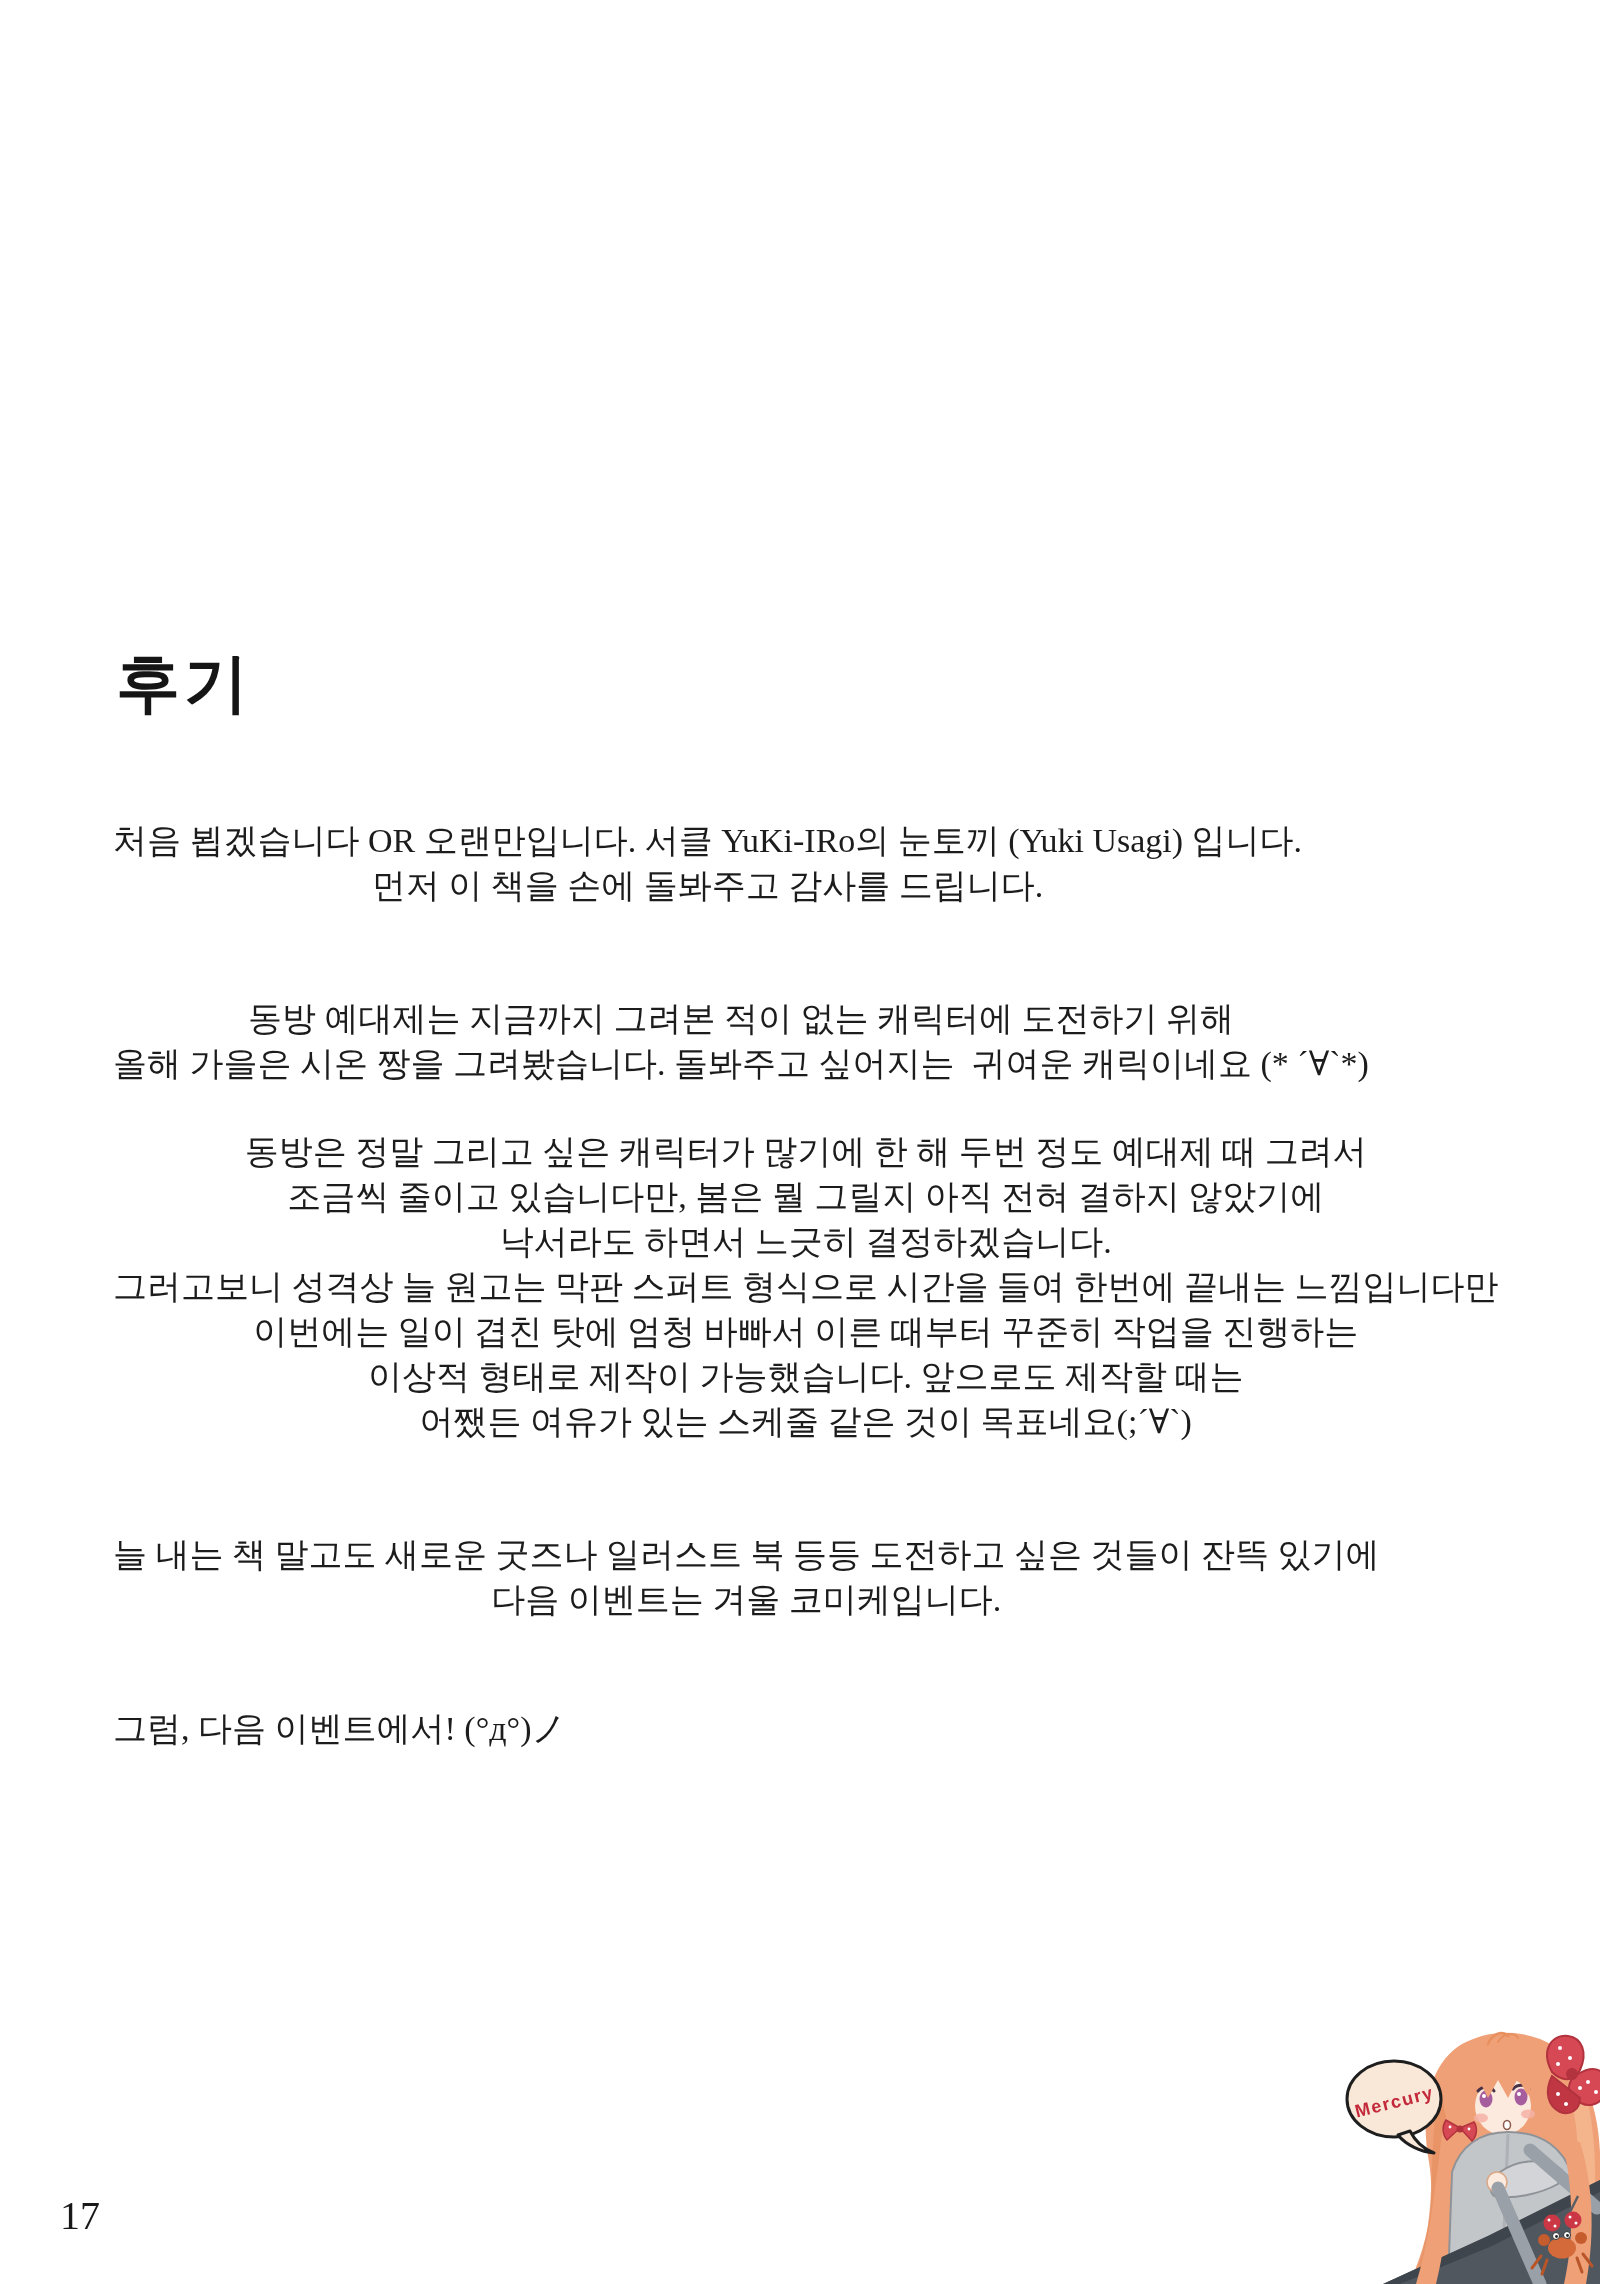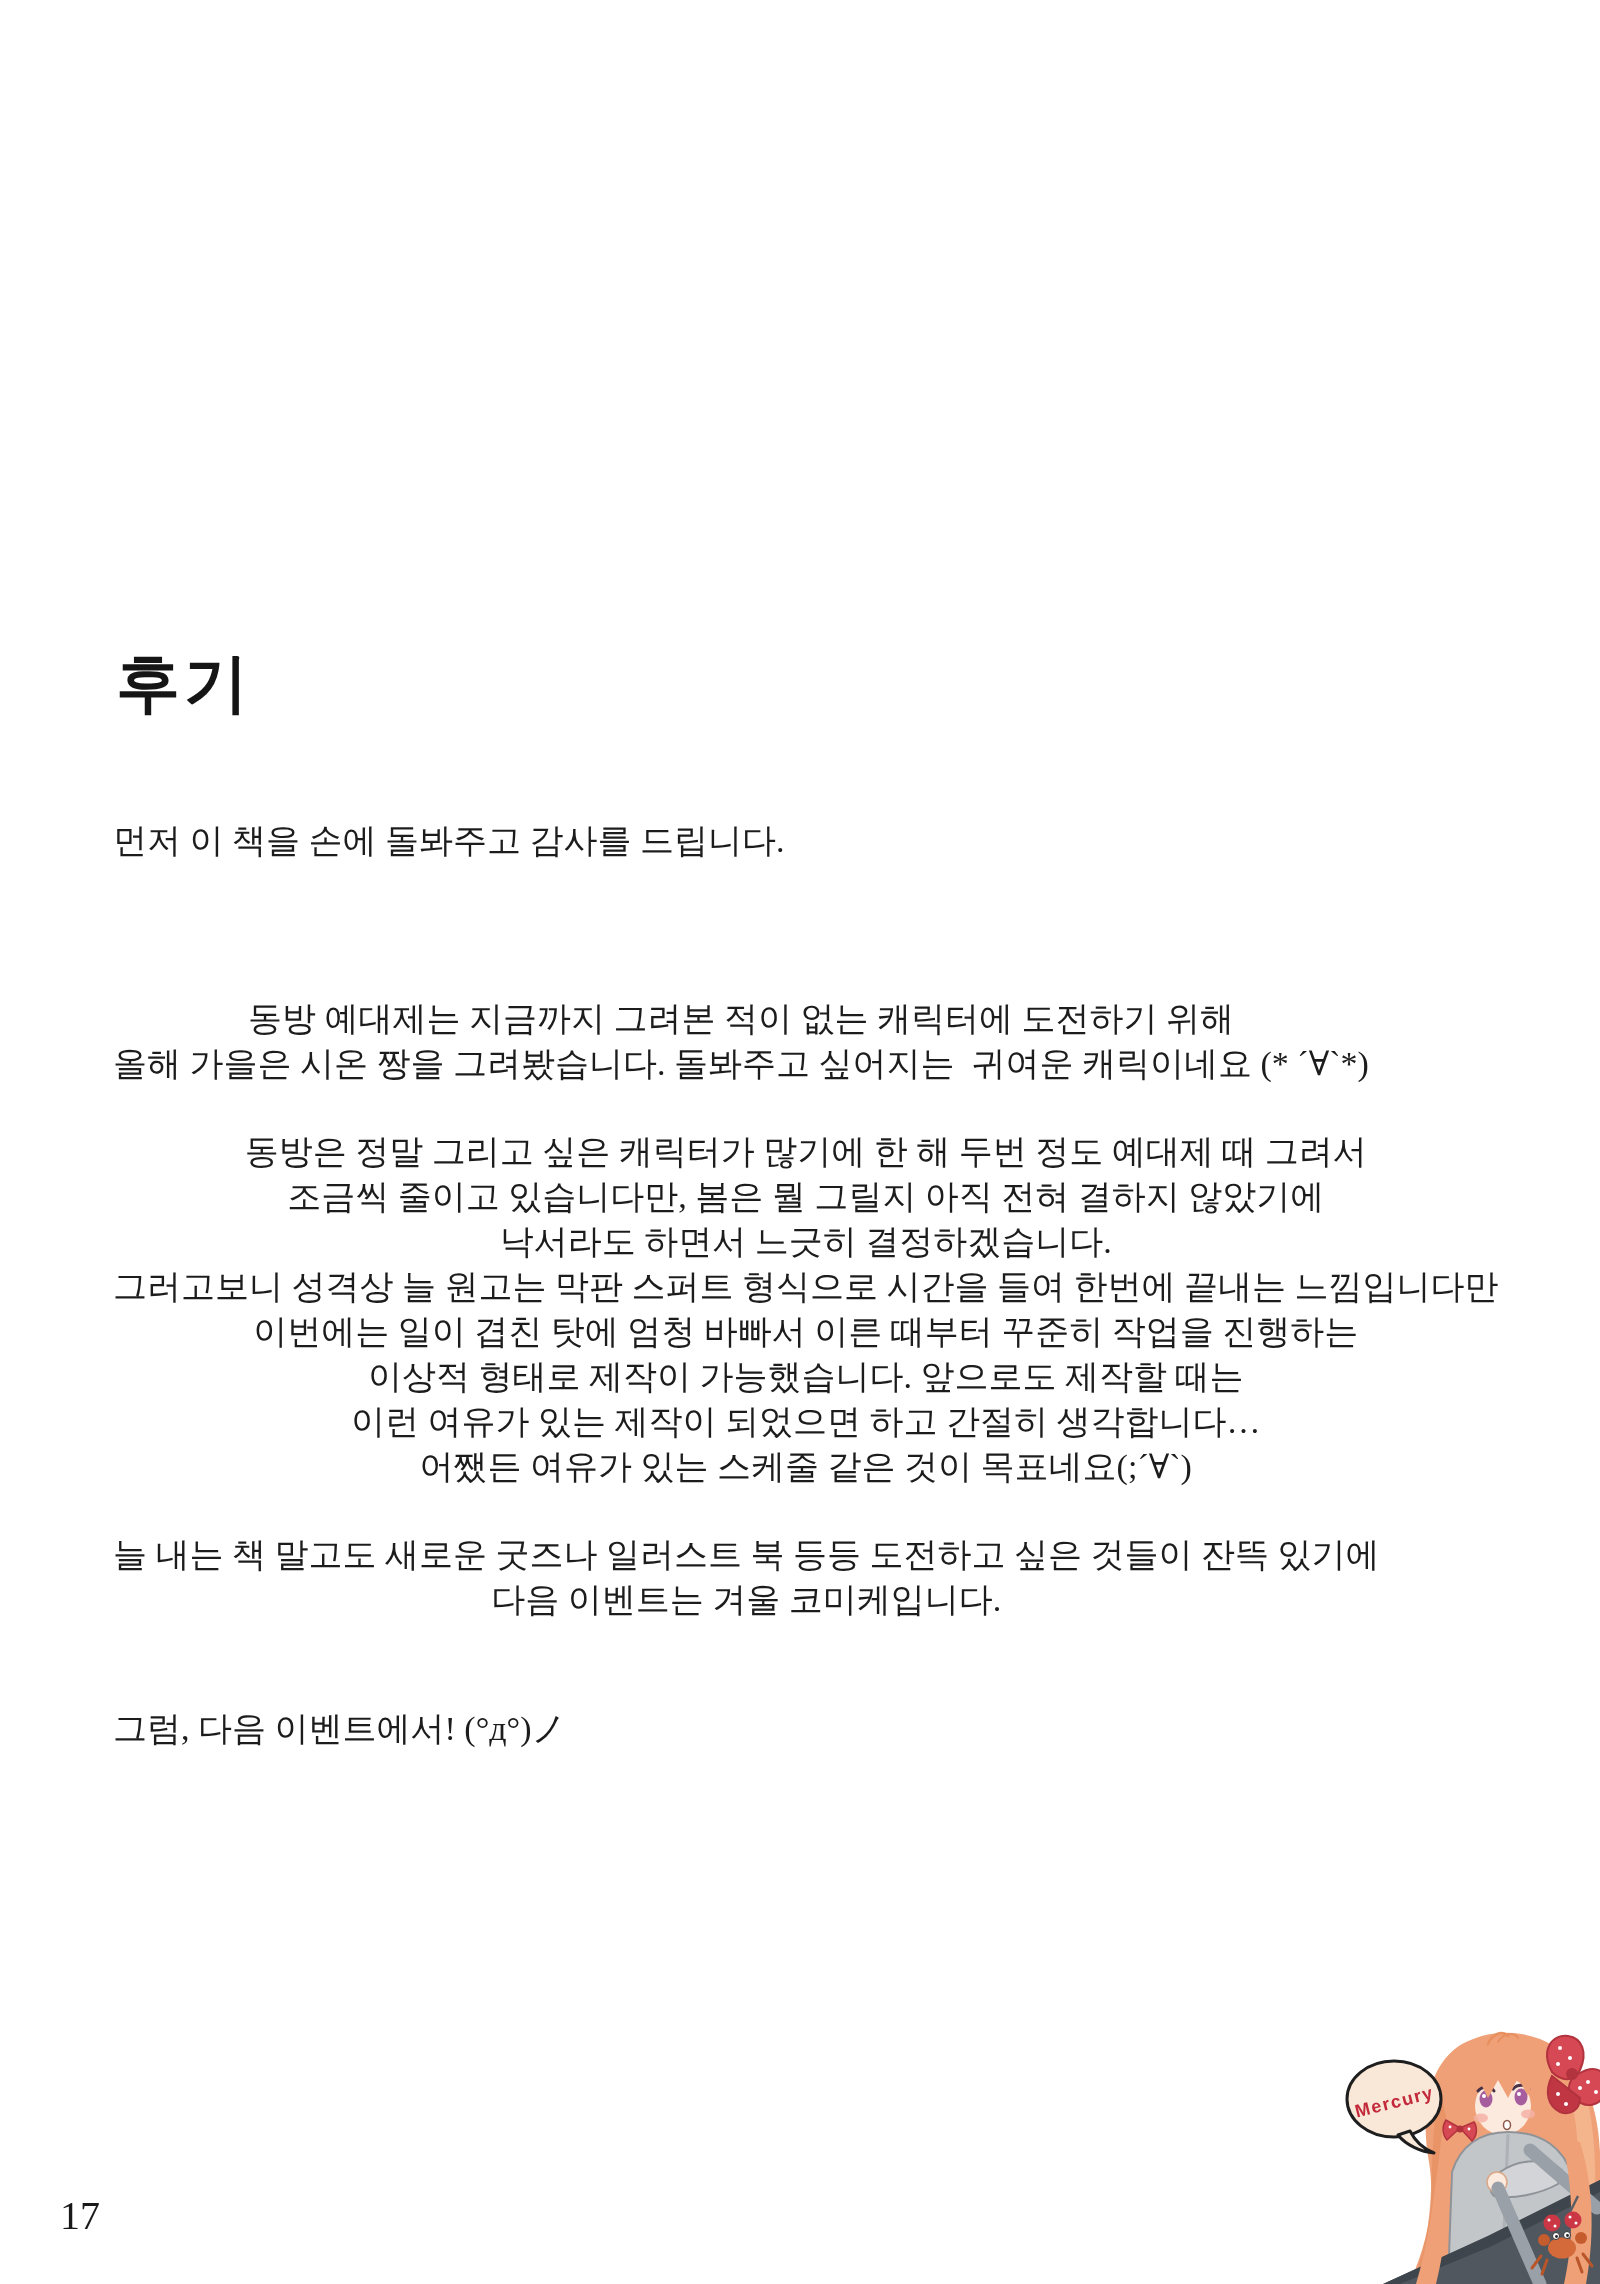--- a/index.html
+++ b/index.html
@@ -41,36 +41,36 @@
   }
 </style>
 </head>
 <body>
 
 <div class="page">
 
   <h1 class="title">후기</h1>
 
   <div class="para para-greeting">
+    <div class="line">처음 뵙겠습니다 OR 오랜만입니다. 서클 YuKi-IRo의 눈토끼 (Yuki Usagi) 입니다.</div>
     <div class="line">먼저 이 책을 손에 돌봐주고 감사를 드립니다.</div>
   </div>
 
   <div class="para para-event">
     <div class="line">동방 예대제는 지금까지 그려본 적이 없는 캐릭터에 도전하기 위해</div>
     <div class="line">올해 가을은 시온 짱을 그려봤습니다. 돌봐주고 싶어지는  귀여운 캐릭이네요 (* ´∀`*)</div>
   </div>
 
   <div class="para para-production">
     <div class="line">동방은 정말 그리고 싶은 캐릭터가 많기에 한 해 두번 정도 예대제 때 그려서</div>
     <div class="line">조금씩 줄이고 있습니다만, 봄은 뭘 그릴지 아직 전혀 결하지 않았기에</div>
     <div class="line">낙서라도 하면서 느긋히 결정하겠습니다.</div>
     <div class="line">그러고보니 성격상 늘 원고는 막판 스퍼트 형식으로 시간을 들여 한번에 끝내는 느낌입니다만</div>
     <div class="line">이번에는 일이 겹친 탓에 엄청 바빠서 이른 때부터 꾸준히 작업을 진행하는</div>
     <div class="line">이상적 형태로 제작이 가능했습니다. 앞으로도 제작할 때는</div>
-    <div class="line">이런 여유가 있는 제작이 되었으면 하고 간절히 생각합니다…</div>
     <div class="line">어쨌든 여유가 있는 스케줄 같은 것이 목표네요(;´∀`)</div>
   </div>
 
   <div class="para para-next-event">
     <div class="line">늘 내는 책 말고도 새로운 굿즈나 일러스트 북 등등 도전하고 싶은 것들이 잔뜩 있기에</div>
     <div class="line">다음 이벤트는 겨울 코미케입니다.</div>
   </div>
 
   <div class="para para-signoff">
     <div class="line">그럼, 다음 이벤트에서! (°д°)ノ</div>

